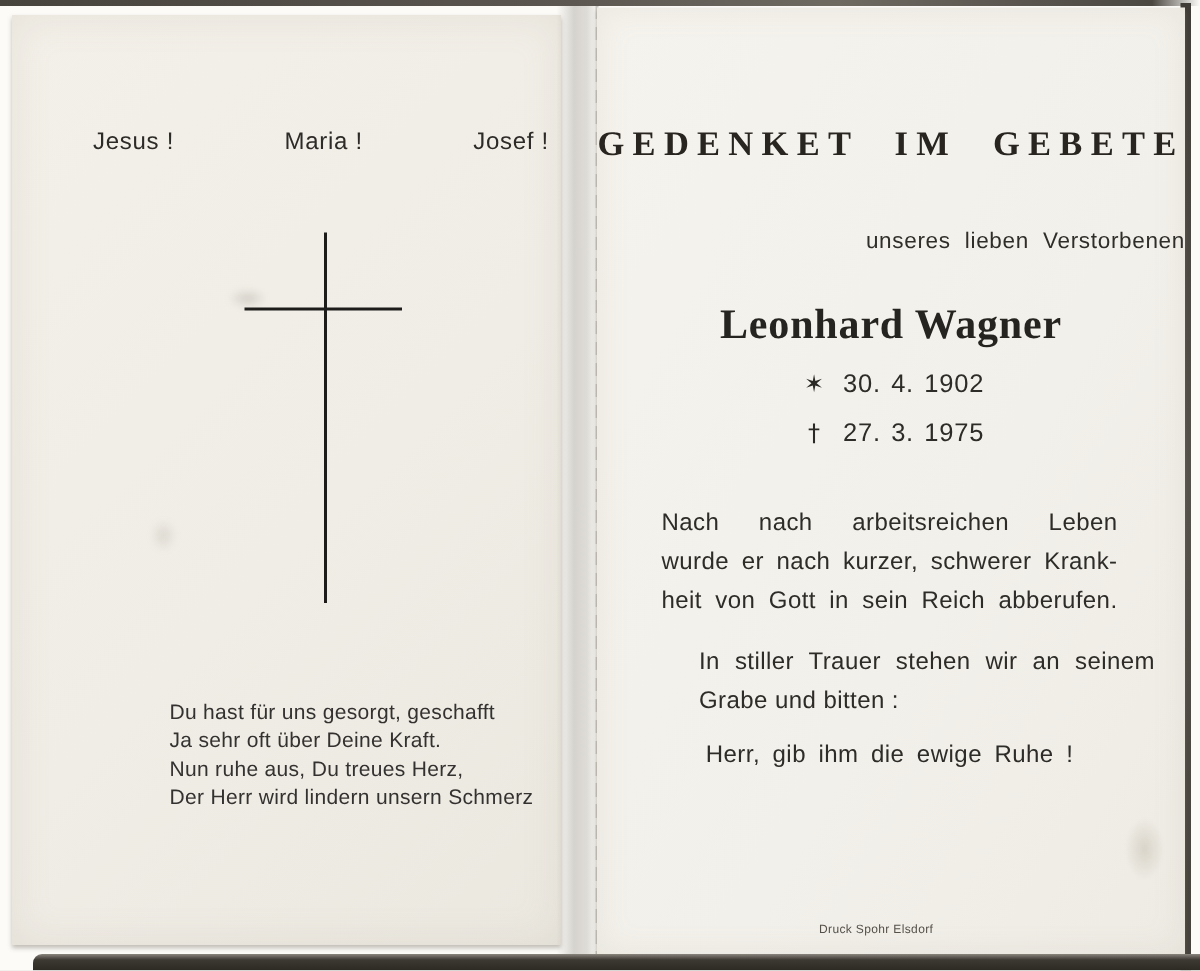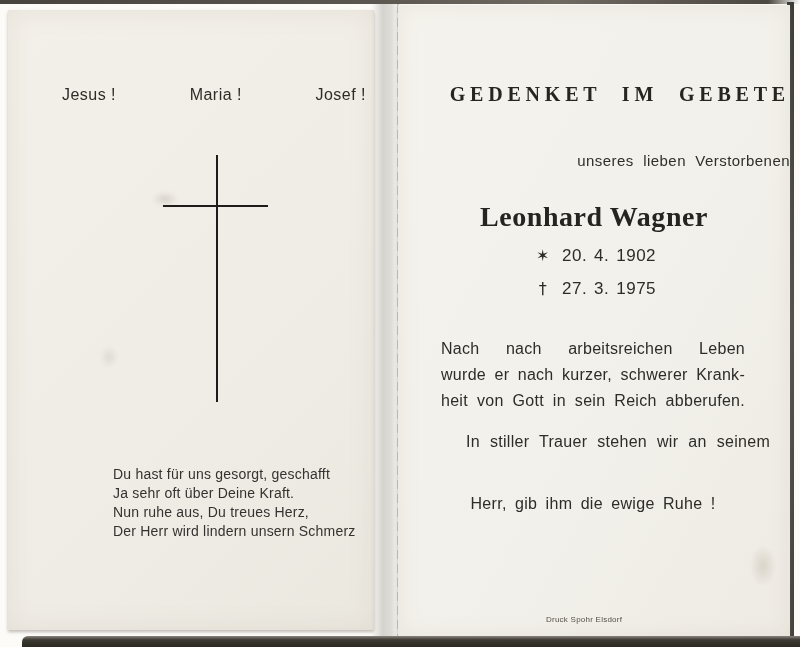--- a/index.html
+++ b/index.html
@@ -41,23 +41,23 @@
   .cross-v{position:absolute;left:208px;top:145px;width:2px;height:247px;background:#1d1c1a;}
   .cross-h{position:absolute;left:155px;top:195px;width:105px;height:2px;background:#1d1c1a;}
   .smudge{position:absolute;border-radius:50%;filter:blur(2px);}
   .smudge-a{left:144px;top:182px;width:26px;height:14px;
     background:radial-gradient(ellipse,rgba(120,115,105,.25),rgba(120,115,105,0) 70%);}
   .smudge-b{left:92px;top:336px;width:18px;height:22px;
     background:radial-gradient(ellipse,rgba(130,124,112,.18),rgba(130,124,112,0) 70%);}
   .poem{position:absolute;left:105px;top:455px;
     font-size:14px;line-height:19px;letter-spacing:.015em;color:#343230;}
   
-  .heading{position:absolute;left:0;width:100%;top:78px;text-align:right;
+  .heading{position:absolute;left:0;width:100%;top:78px;text-align:center;
     font-family:"Liberation Serif","DejaVu Serif",serif;font-weight:700;
-    font-size:20px;letter-spacing:.24em;word-spacing:.55em;color:#282521;}
+    font-size:23px;letter-spacing:.24em;word-spacing:.55em;color:#282521;}
   .subheading{position:absolute;left:0;width:100%;top:147px;text-align:right;
     font-size:15px;letter-spacing:.03em;word-spacing:.32em;color:#302e2a;}
   .deceased-name{position:absolute;left:0;width:100%;top:180px;text-align:center;
     font-family:"Liberation Serif","DejaVu Serif",serif;font-weight:700;
     font-size:28px;letter-spacing:.02em;color:#262420;margin-top:16px;}
   .dates{position:absolute;left:136px;top:241px;font-size:17px;letter-spacing:.03em;word-spacing:.1em;}
   .date-row{display:flex;align-items:baseline;height:33px;}
   .date-symbol{width:18px;text-align:center;font-family:"DejaVu Sans",sans-serif;font-size:16px;margin-right:10px;color:#2b2925;}
   .textblock{position:absolute;left:43px;width:304px;font-size:16px;line-height:26px;letter-spacing:.018em;color:#2e2c28;}
   .obituary{top:331px;}
@@ -104,36 +104,37 @@
   <div class="crease"></div>
 
   <div class="page page-right">
     <div class="heading">GEDENKET IM GEBETE</div>
     <div class="subheading">unseres lieben Verstorbenen</div>
     <div class="deceased-name">Leonhard Wagner</div>
 
     <div class="dates">
       <div class="date-row">
         <span class="date-symbol">✶</span>
-        <span>20. 4. 1902</span>
+        <span>30. 4. 1902</span>
       </div>
       <div class="date-row">
         <span class="date-symbol">†</span>
         <span>27. 3. 1975</span>
       </div>
     </div>
 
     <div class="textblock obituary">
       <div class="jline">Nach nach arbeitsreichen Leben</div>
       <div class="jline">wurde er nach kurzer, schwerer Krank-</div>
       <div class="jline">heit von Gott in sein Reich abberufen.</div>
     </div>
 
     <div class="textblock mourning">
       <div class="jline">In stiller Trauer stehen wir an seinem</div>
+      <div>Grabe und bitten :</div>
     </div>
 
     <div class="prayer">Herr, gib ihm die ewige Ruhe !</div>
 
     <div class="printer">Druck Spohr Elsdorf</div>
     <div class="stain"></div>
   </div>
 
   <div class="edge-bottom"></div>
 </div>

